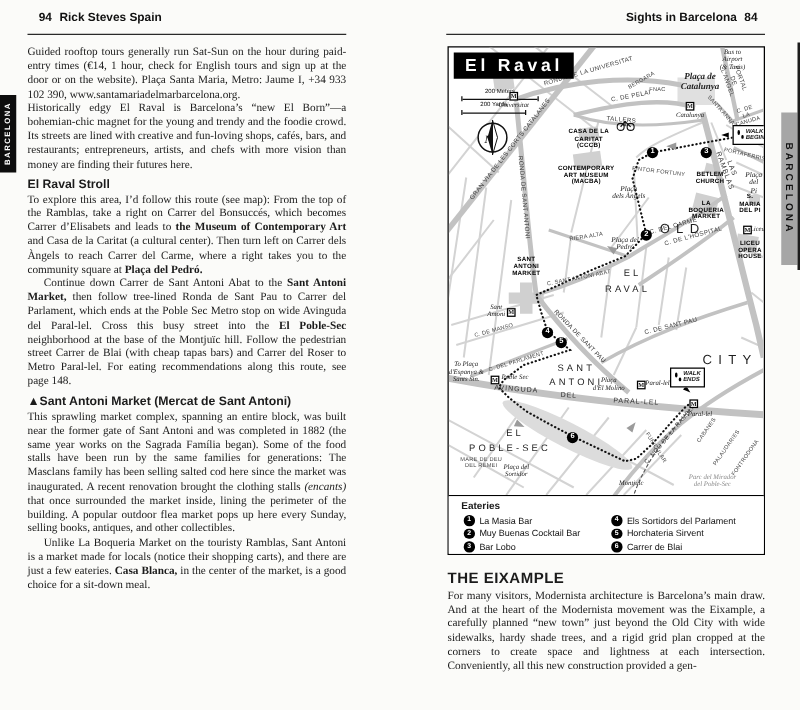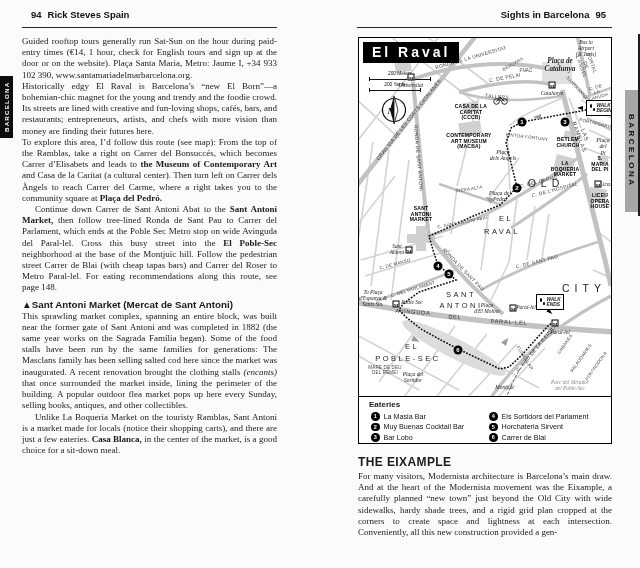--- a/index.html
+++ b/index.html
@@ -90,31 +90,32 @@
   #legend-col2{left:130px;}
   .leg-item{display:flex;align-items:center;gap:4px;height:10.5px;}
   .leg-num{width:8.5px;height:8.5px;border-radius:50%;background:#000;color:#fff;
     font:bold 5.5px "Liberation Sans",sans-serif;text-align:center;line-height:8.5px;flex:0 0 auto;}
   .leg-label{font:7.2px "Liberation Sans",sans-serif;color:#111;white-space:nowrap;}
 </style>
 </head>
 <body>
 
 <div class="rh" id="rh-left"><span class="num">94</span><span>Rick Steves Spain</span></div>
-<div class="rh" id="rh-right"><span>Sights in Barcelona</span><span class="num">95</span></div>
+<div class="rh" id="rh-right"><span>Sights in Barcelona</span><span class="num">84</span></div>
 <div class="head-rule" id="rule-left"></div>
 <div class="head-rule" id="rule-right"></div>
 
 <div class="tab" id="tab-left">BARCELONA</div>
 <div class="tab" id="tab-right">BARCELONA</div>
 <div id="edge-strip"></div>
 
 <div class="page-text" id="left-text">
     <p><span>Guided rooftop tours generally run Sat-Sun on the hour during paid-entry times (€14, 1 hour, check for English tours and sign up at the door or on the website). Plaça Santa Maria, Metro: Jaume I, +34 933 102 390, www.santamariadelmarbarcelona.org.</span></p>
     <p><span>Historically edgy El Raval is Barcelona’s “new El Born”—a bohemian-chic magnet for the young and trendy and the foodie crowd. Its streets are lined with creative and fun-loving shops, cafés, bars, and restaurants; entrepreneurs, artists, and chefs with more vision than money are finding their futures here.</span></p>
+    <h3>El Raval Stroll</h3>
     <p><span>To explore this area, I’d follow this route (see map): From the top of the Ramblas, take a right on Carrer del Bonsuccés, which becomes Carrer d’Elisabets and leads to </span><span class="b">the Museum of Contemporary Art</span><span> and Casa de la Caritat (a cultural center). Then turn left on Carrer dels Àngels to reach Carrer del Carme, where a right takes you to the community square at </span><span class="b">Plaça del Pedró.</span></p>
     <p class="ind"><span>Continue down Carrer de Sant Antoni Abat to the </span><span class="b">Sant Antoni Market,</span><span> then follow tree-lined Ronda de Sant Pau to Carrer del Parlament, which ends at the Poble Sec Metro stop on wide Avinguda del Paral-lel. Cross this busy street into the </span><span class="b">El Poble-Sec</span><span> neighborhood at the base of the Montjuïc hill. Follow the pedestrian street Carrer de Blai (with cheap tapas bars) and Carrer del Roser to Metro Paral-lel. For eating recommendations along this route, see page 148.</span></p>
     <h3>▲Sant Antoni Market (Mercat de Sant Antoni)</h3>
     <p><span>This sprawling market complex, spanning an entire block, was built near the former gate of Sant Antoni and was completed in 1882 (the same year works on the Sagrada Família began). Some of the food stalls have been run by the same families for generations: The Masclans family has been selling salted cod here since the market was inaugurated. A recent renovation brought the clothing stalls </span><span class="i">(encants)</span><span> that once surrounded the market inside, lining the perimeter of the building. A popular outdoor flea market pops up here every Sunday, selling books, antiques, and other collectibles.</span></p>
     <p class="ind"><span>Unlike La Boqueria Market on the touristy Ramblas, Sant Antoni is a market made for locals (notice their shopping carts), and there are just a few eateries. </span><span class="b">Casa Blanca,</span><span> in the center of the market, is a good choice for a sit-down meal.</span></p>
   </div>
 
 <div id="map-frame">
   <div id="map-area">
     <svg width="252" height="358" viewBox="0 0 252 358">

